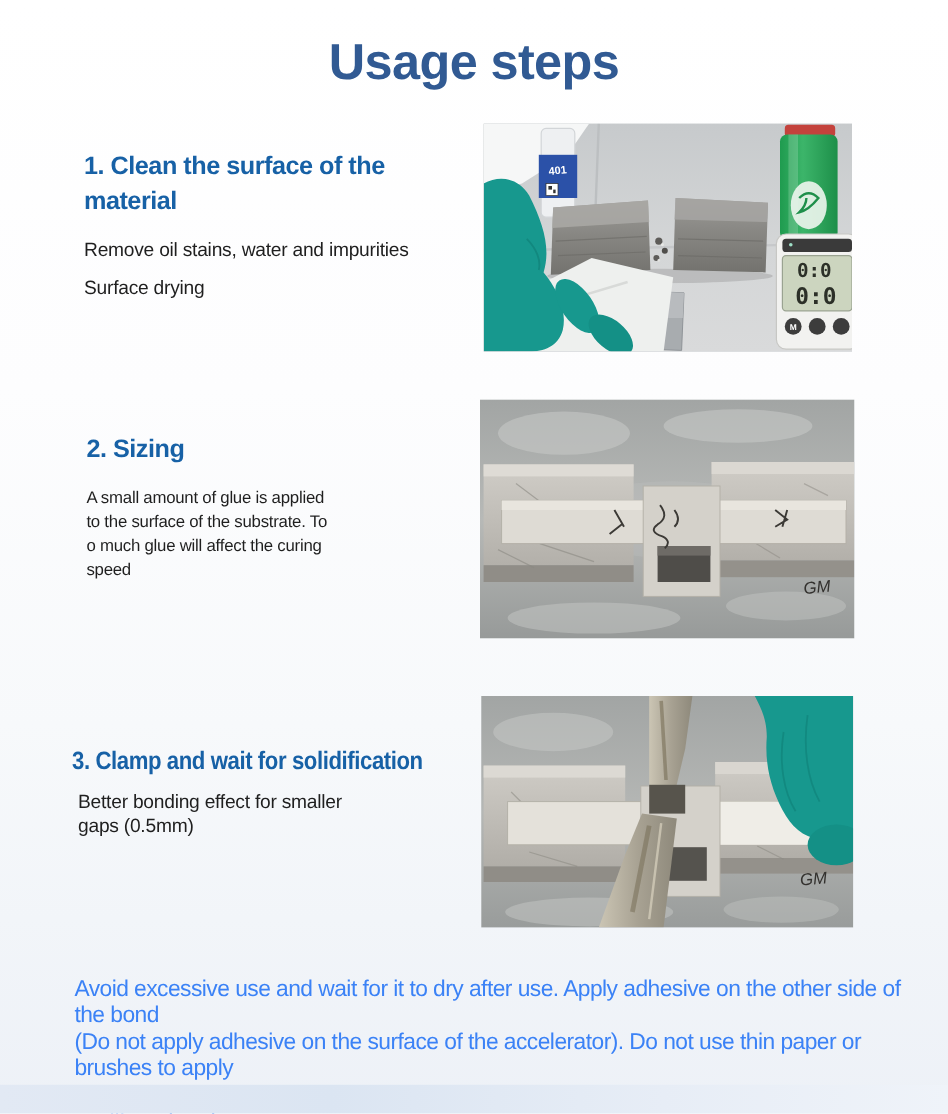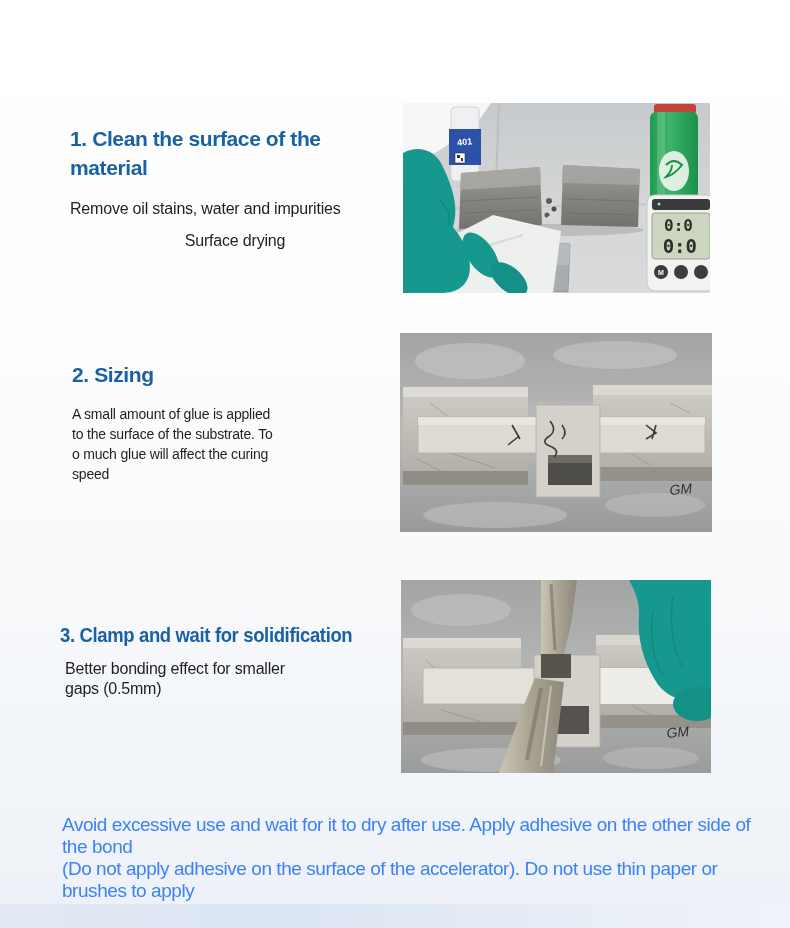--- a/index.html
+++ b/index.html
@@ -21,21 +21,21 @@
   .step h2{
     font-size:21px; line-height:29px; font-weight:bold; color:#1761a6;
     letter-spacing:-0.4px; white-space:pre-line;
   }
   .step .note{
     color:#1f1f1f; font-size:16px; line-height:20px;
     letter-spacing:-0.2px; white-space:pre-line;
   }
   .step1{ left:70px; top:124px; width:330px; }
   .step1 .n1{ margin-top:17px; }
-  .step1 .n2{ margin-top:12px;text-align:center; }
+  .step1 .n2{ margin-top:12px; }
 
   .step2{ left:72px; top:360px; width:310px; }
   .step2 .body{
     margin-top:15px; color:#1f1f1f; font-size:14px; line-height:20px;
     letter-spacing:-0.2px; white-space:pre-line;
   }
 
   .step3{ left:60px; top:620px; width:360px; }
   .step3 h2{ white-space:nowrap; transform:scaleX(.88); transform-origin:0 50%; }
   .step3 .note{ margin-left:5px; }
@@ -59,20 +59,21 @@
     background:linear-gradient(90deg,#e2e9f4 0%,#dbe5f2 35%,#e7edf6 70%,#eff3f9 100%);
   }
 
   .hand-text{ font-style:italic; }
 </style>
 </head>
 <body>
 
 <div class="page">
 
+  <h1 class="title">Usage steps</h1>
 
   <section class="step step1">
     <h2>1. Clean the surface of the
 material</h2>
     <p class="note n1">Remove oil stains, water and impurities</p>
     <p class="note n2">Surface drying</p>
   </section>
 
   <div class="photo photo1">
     <svg viewBox="0 0 307 190">

